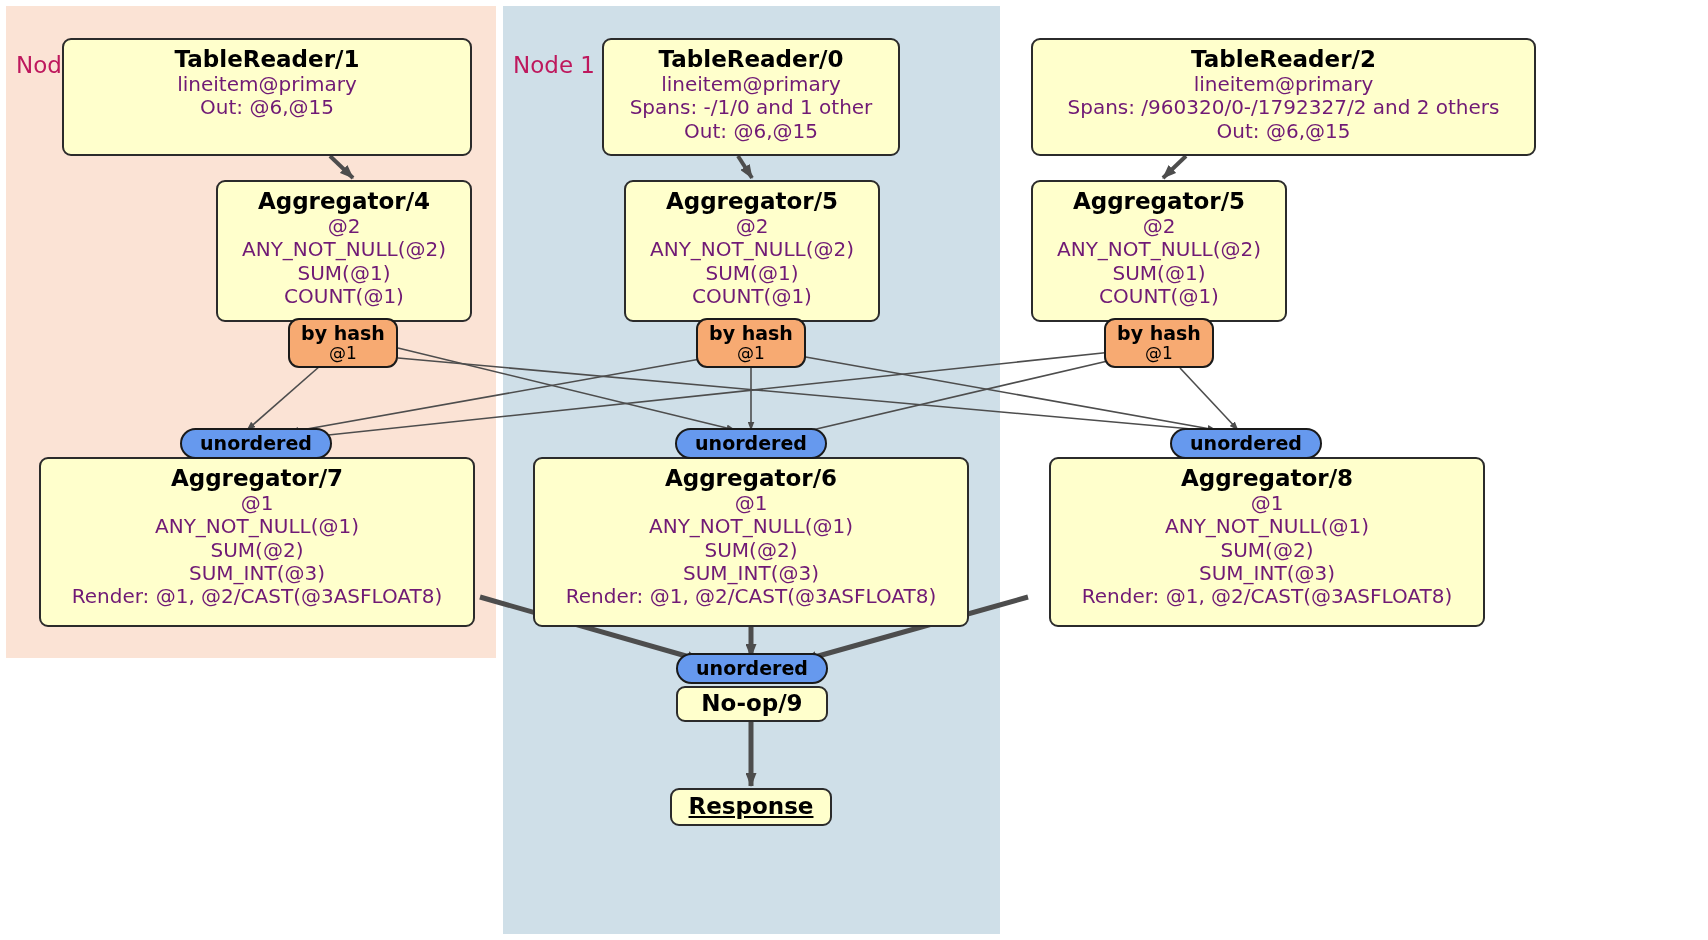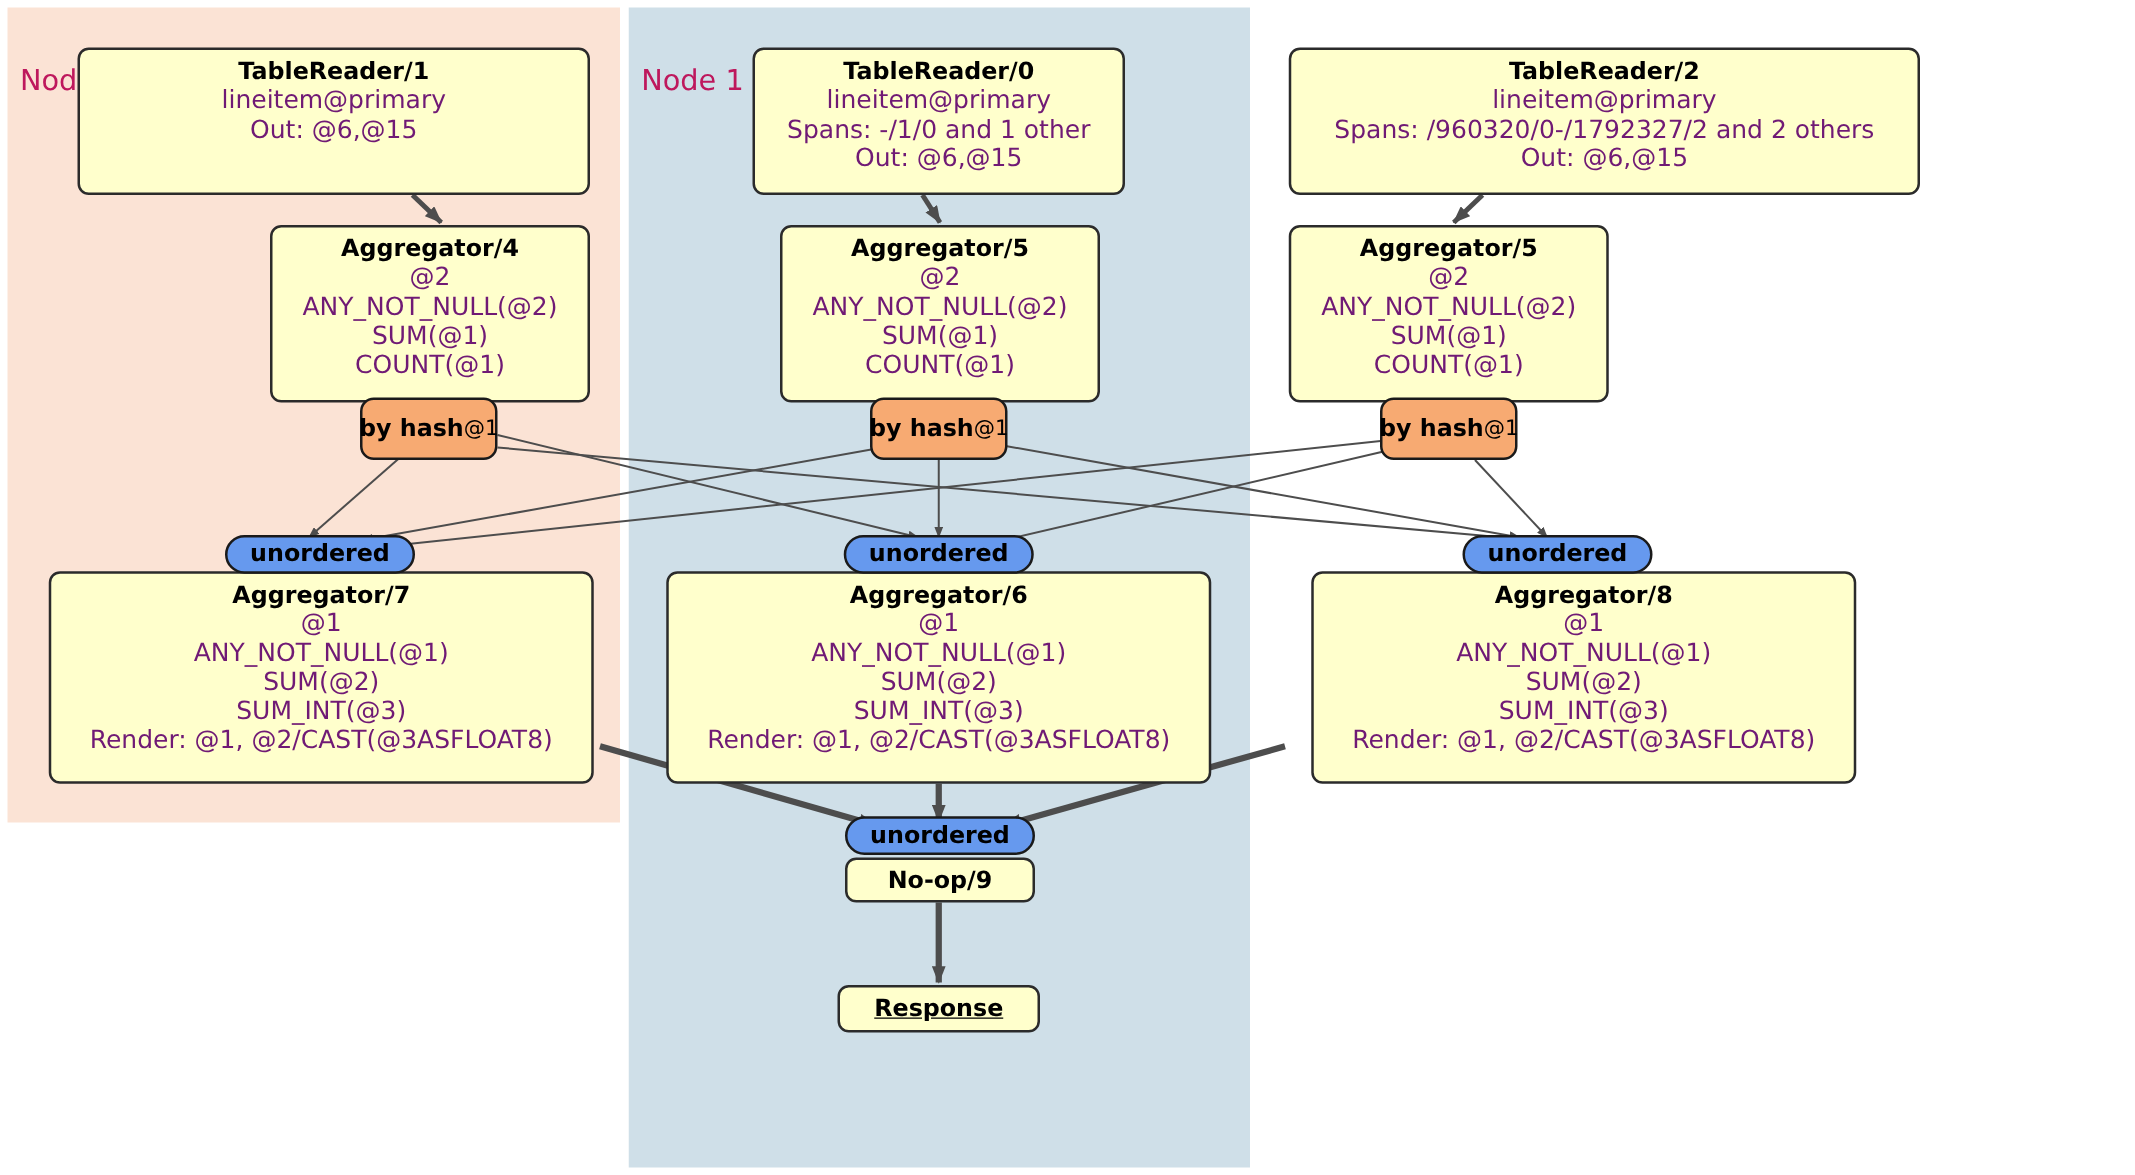--- a/index.html
+++ b/index.html
@@ -6,25 +6,25 @@
   body{font-family:"DejaVu Sans","Liberation Sans",sans-serif;}
   #stage{position:relative;width:1708px;height:940px;overflow:hidden;background:#ffffff;}
 
   .node-panel{position:absolute;box-sizing:border-box;}
   .panel-label{position:absolute;left:10px;top:6px;font-size:23px;color:#be185d;
      font-family:"DejaVu Sans","Liberation Sans",sans-serif;white-space:nowrap;margin-top:40px;}
 
   .proc{position:absolute;box-sizing:border-box;background:#ffffcc;border:2px solid #2b2b2b;
      border-radius:9px;text-align:center;padding:6px 10px 8px 10px;z-index:5;
      display:flex;flex-direction:column;justify-content:flex-start;align-items:center;}
-  .proc .ttl{font-weight:bold;font-size:19px;line-height:1.18;color:#000;white-space:nowrap;}
+  .proc .ttl{font-weight:bold;font-size:23px;line-height:1.18;color:#000;white-space:nowrap;}
   .proc .ln{font-size:20px;line-height:1.16;color:#701a75;white-space:nowrap;}
 
   .badge{position:absolute;box-sizing:border-box;border:2px solid #1a1a1a;text-align:right;
-     z-index:8;display:flex;flex-direction:row;justify-content:center;align-items:center;}
+     z-index:8;display:flex;flex-direction:column;justify-content:center;align-items:center;}
   .badge .b1{font-weight:bold;font-size:19px;line-height:1.1;color:#000;white-space:nowrap;}
   .badge .b2{font-size:17px;line-height:1.1;color:#000;white-space:nowrap;}
   .badge.hash{background:#f7aa72;border-radius:11px;}
   .badge.unord{background:#6699ee;border-radius:16px;}
 
   svg.edges{position:absolute;left:0;top:0;width:1708px;height:940px;z-index:3;
      pointer-events:none;overflow:visible;}
 </style>
 </head>
 <body>

